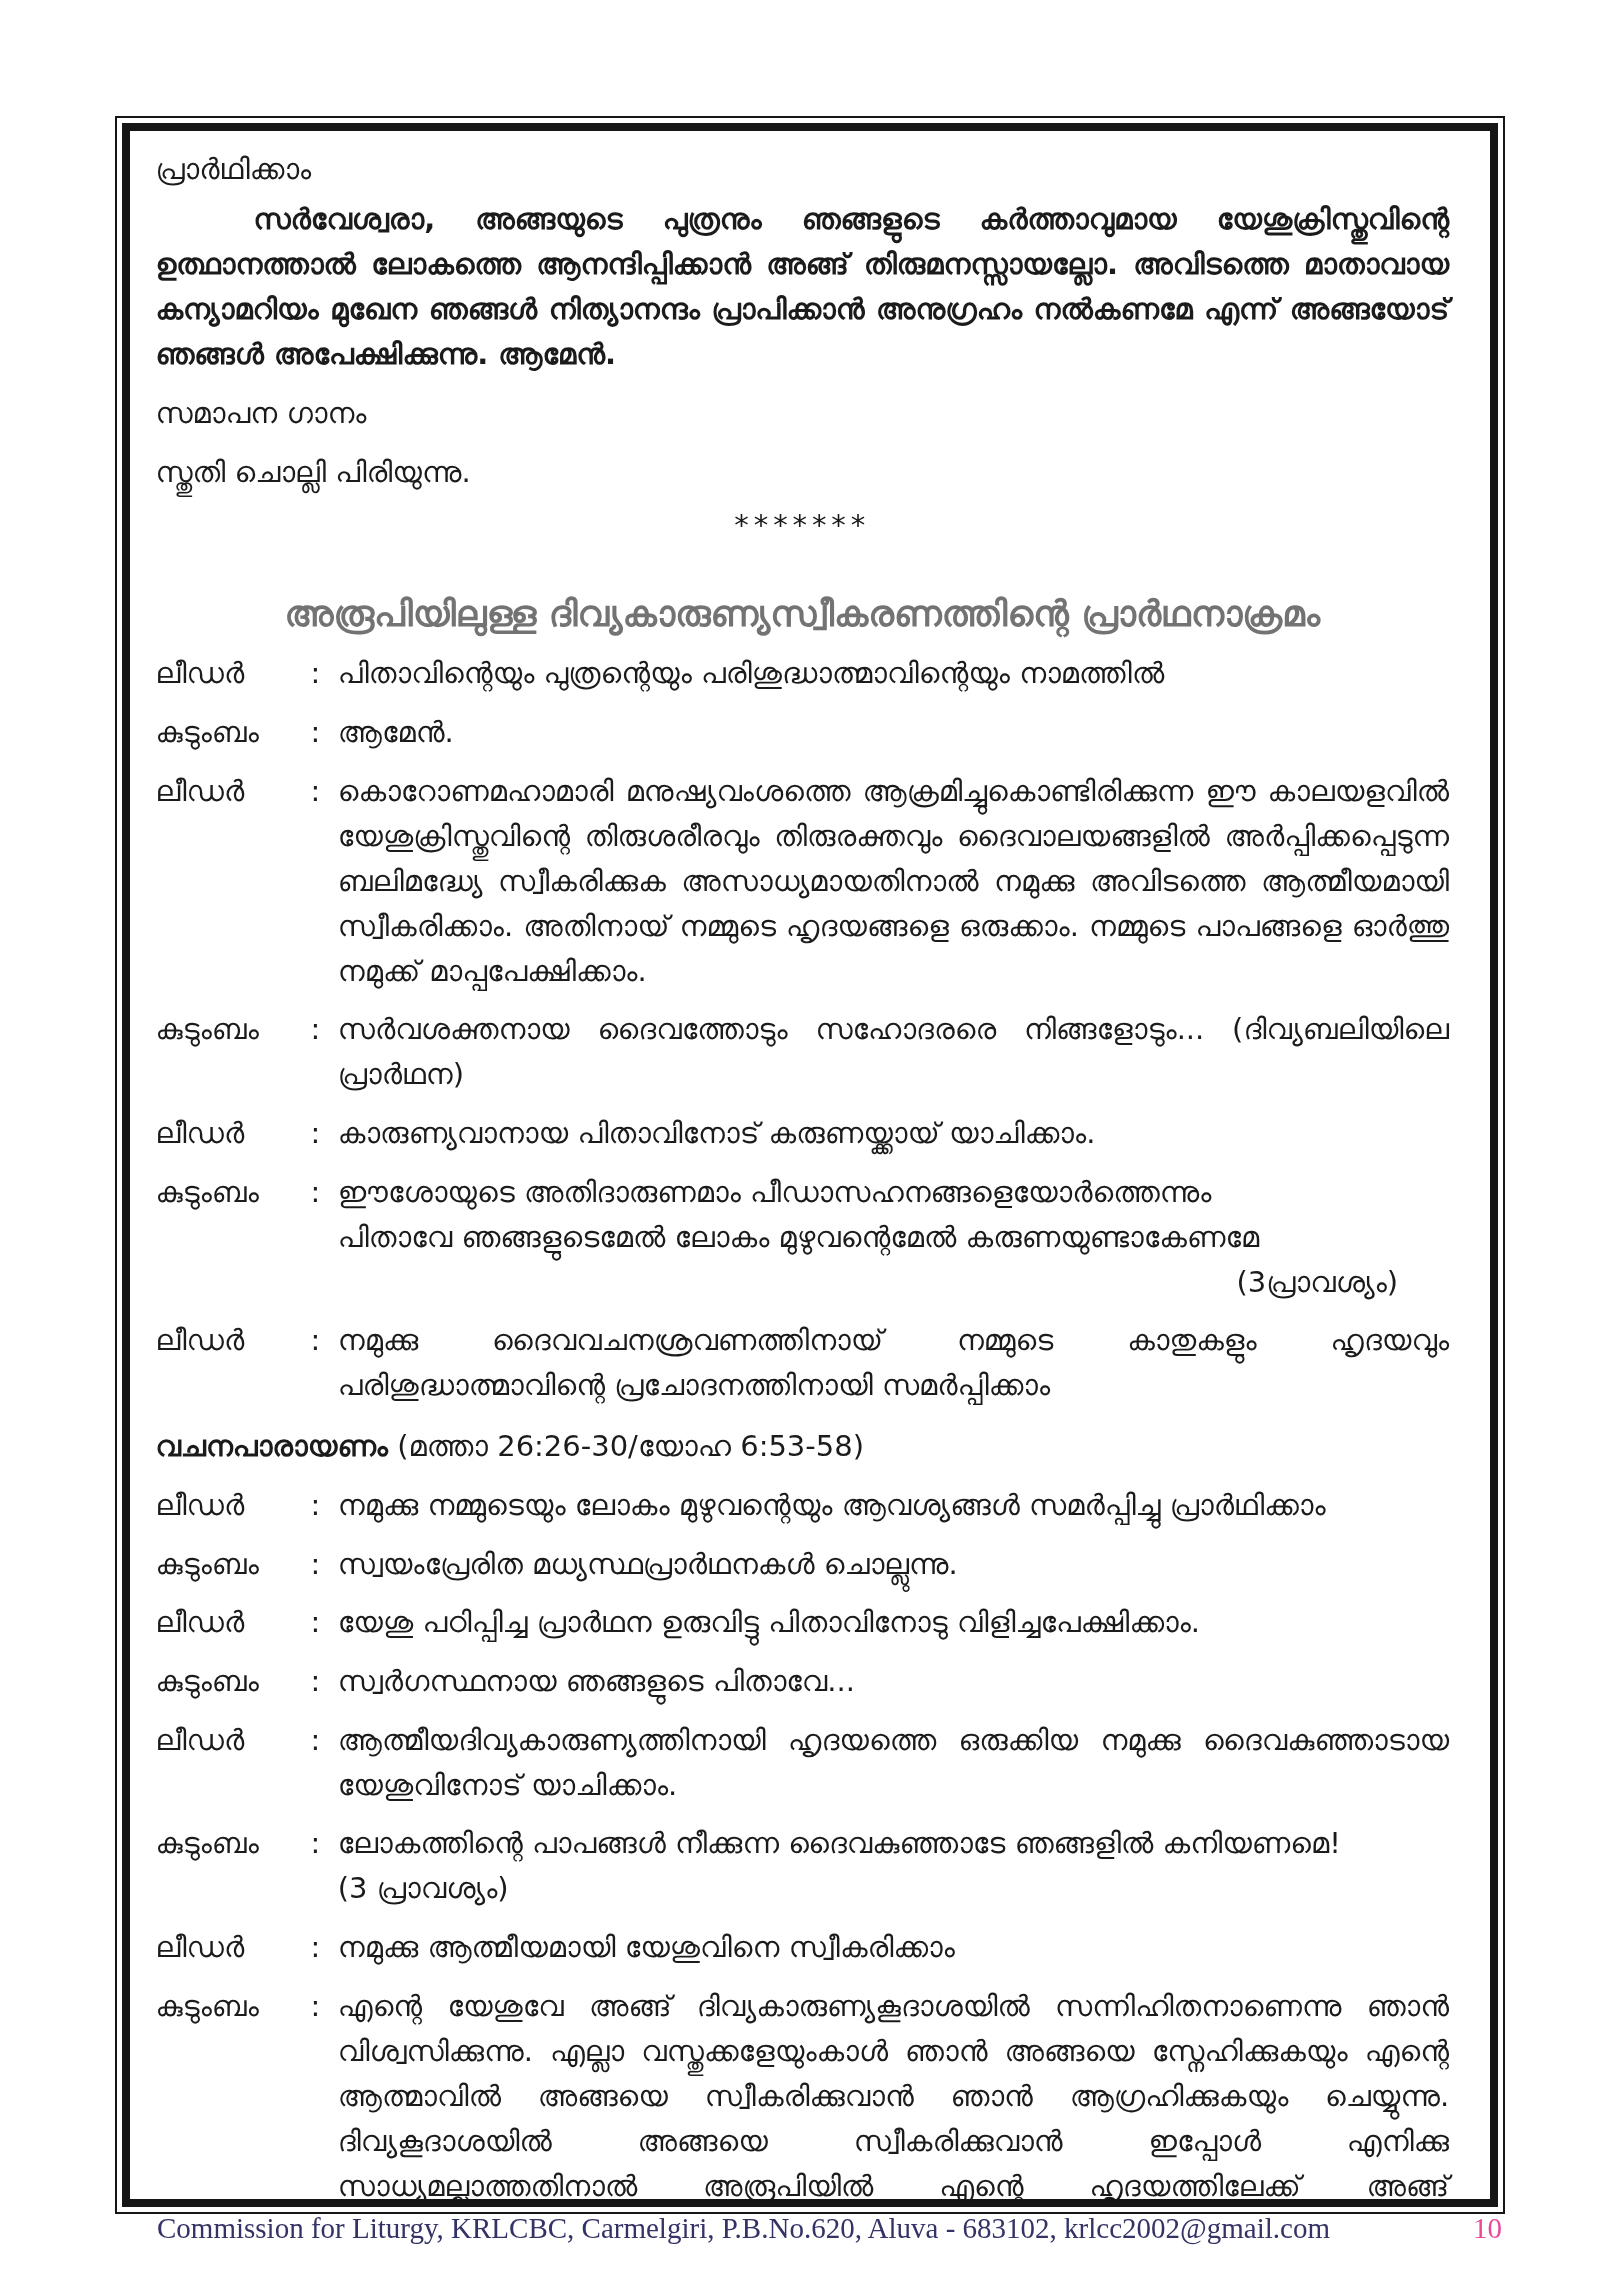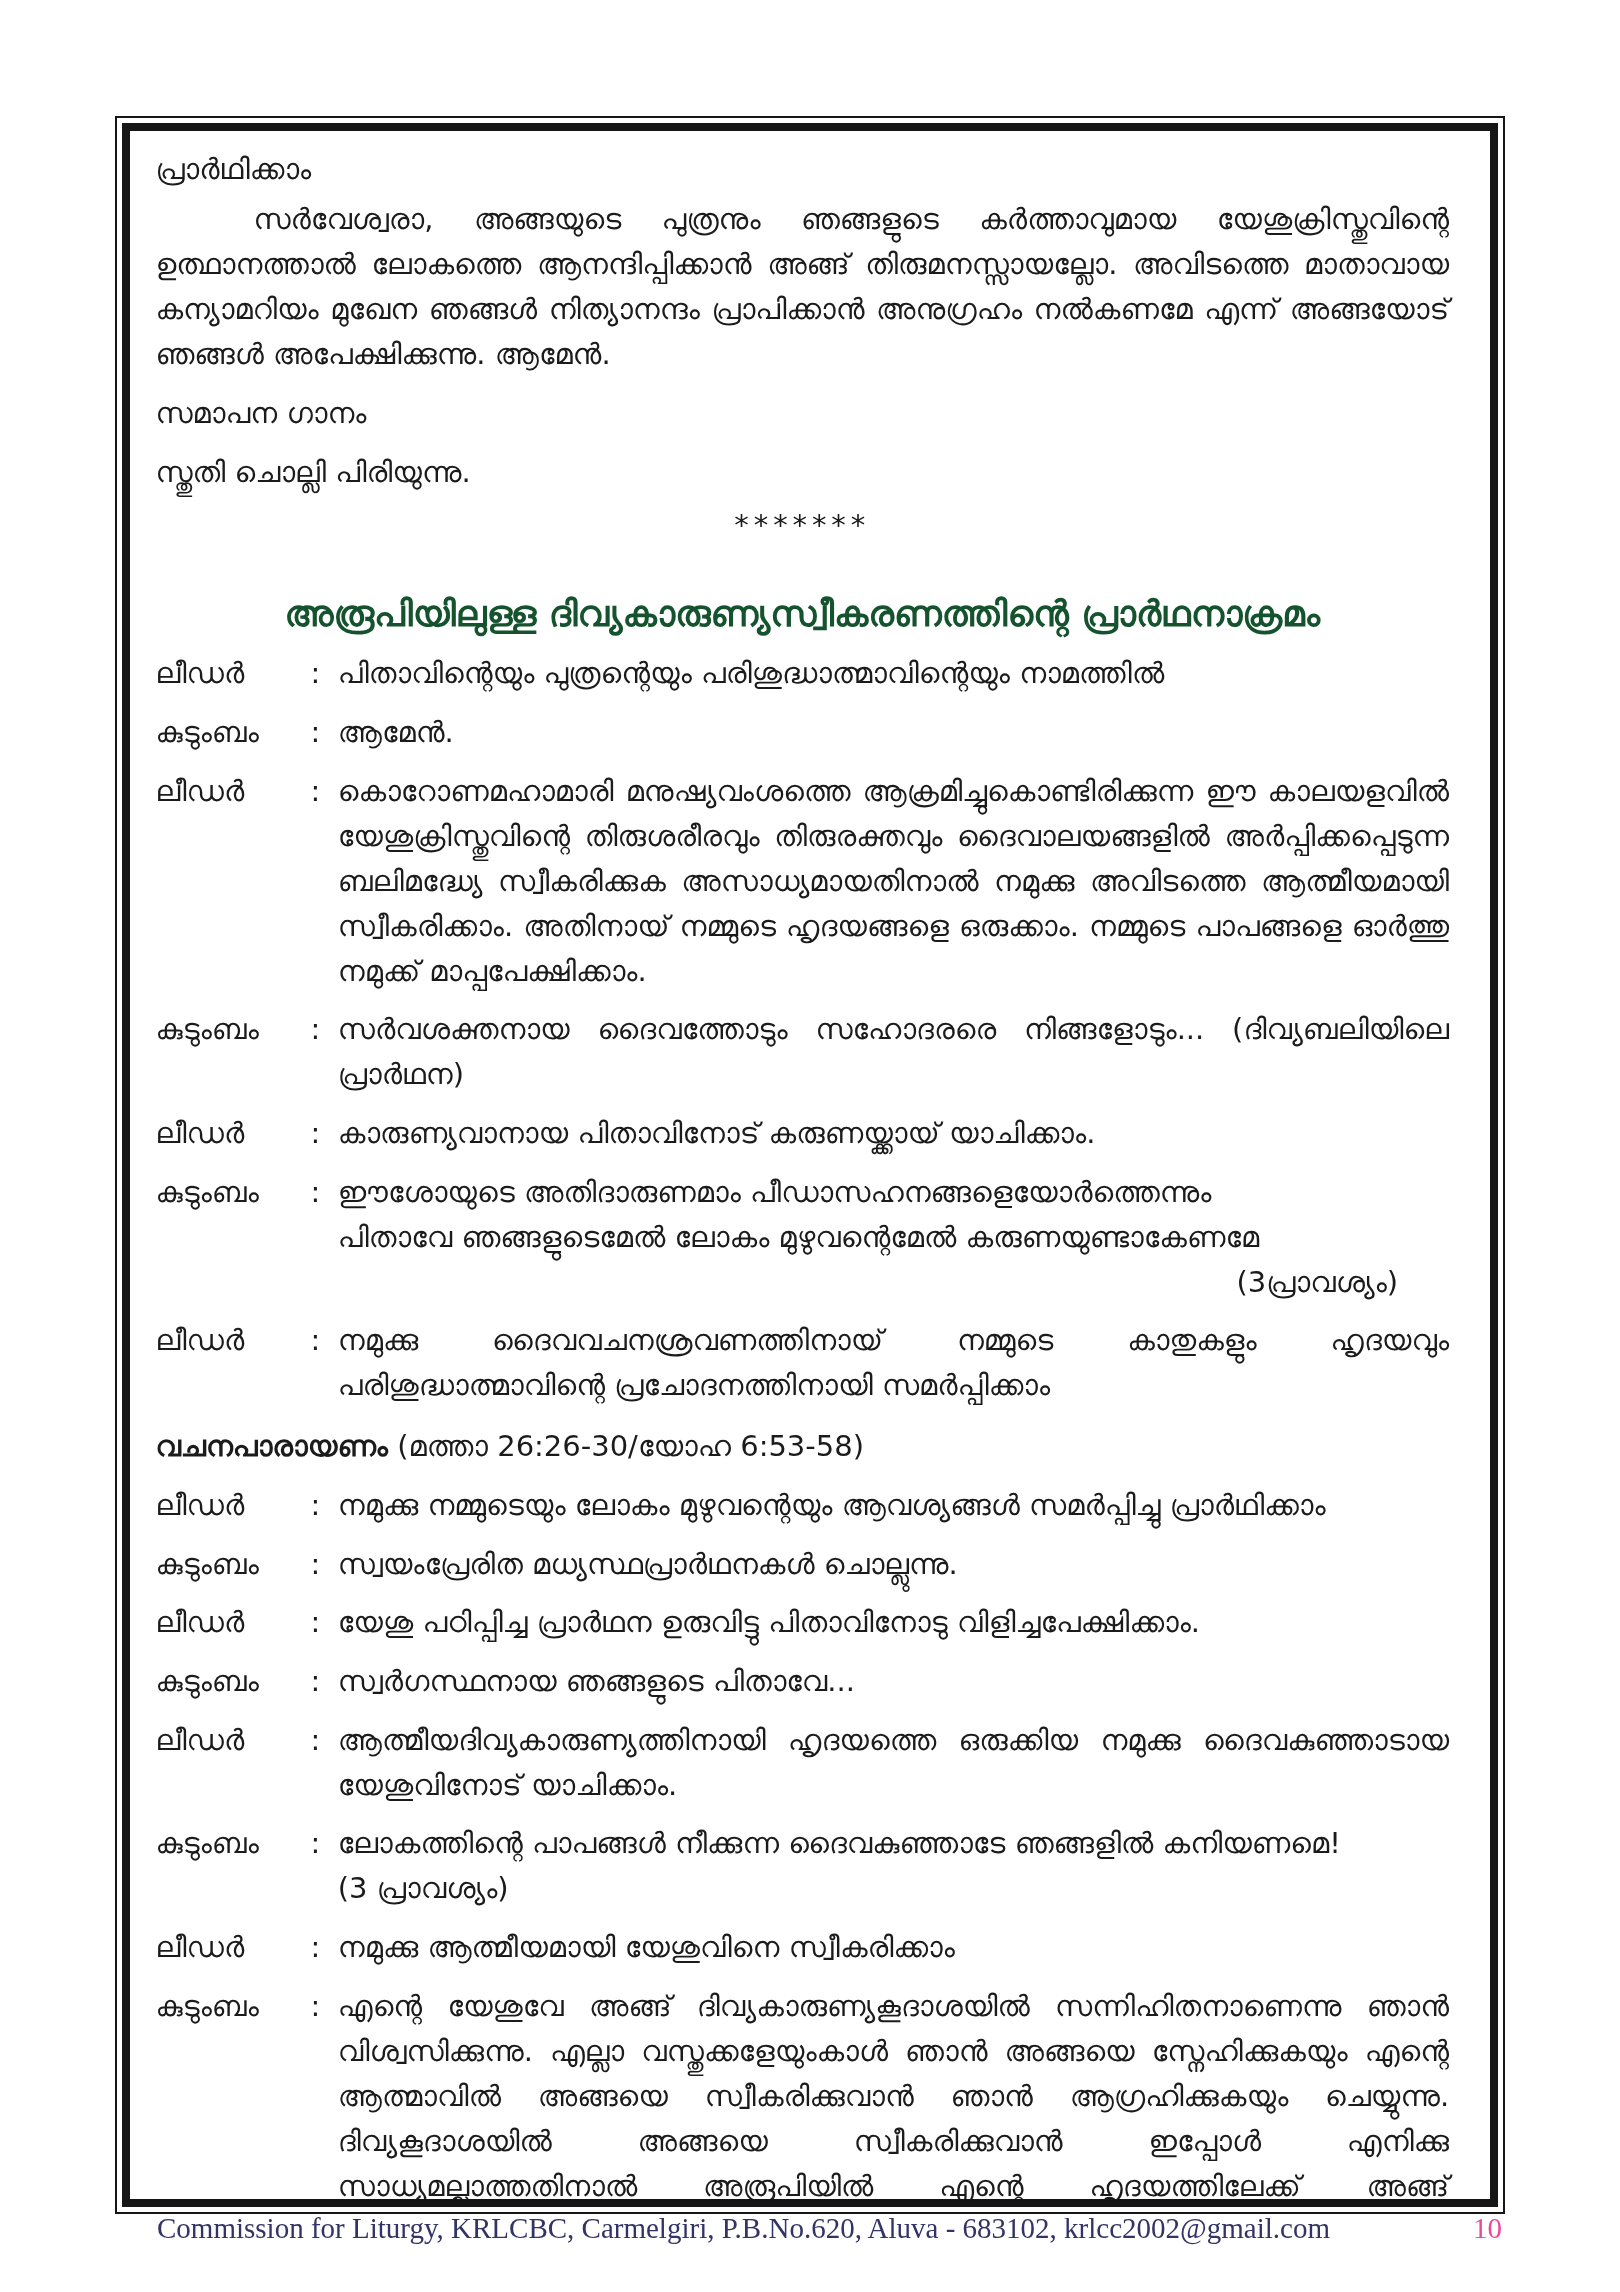--- a/index.html
+++ b/index.html
@@ -11,26 +11,26 @@
     position:absolute;left:115px;top:116px;width:1390px;height:2098px;
     box-sizing:border-box;border:2.9px solid #161616;padding:4.9px;background:#fff;
   }
   .frame-inner{
     box-sizing:border-box;width:100%;height:100%;
     border:8.8px solid #161616;overflow:hidden;
     padding:15.7px 41px 0 25.5px;
   }
   .content{font-size:29px;line-height:45px;}
   .plain-line{margin:0;}
-  .prayer{margin:5.9px 0 0 0;text-indent:98px;text-align:justify;}
+  .prayer{margin:5.9px 0 0 0;text-indent:98px;text-align:justify;font-weight:bold;}
   .gap-line{margin-top:13.7px;}
   .stars{text-align:center;letter-spacing:4.9px;margin-top:7.8px;}
   .title{
     text-align:center;font-weight:bold;font-size:36px;line-height:49px;
-    margin:41px 0 2px 0;color:#14532d;
+    margin:41px 0 2px 0;color:#737373;
   }
   .drow{display:grid;grid-template-columns:155px 27.4px 1fr;margin-top:13.7px;}
   .speaker{white-space:nowrap;}
   .sep{text-align:left;}
   .dline{text-align:justify;}
   .note-right{text-align:right;padding-right:51px;}
   .rubric-row{margin-top:15.7px;}
   .rubric-label{font-weight:bold;}
   .rubric-detail{font-weight:normal;}
   .footer{

